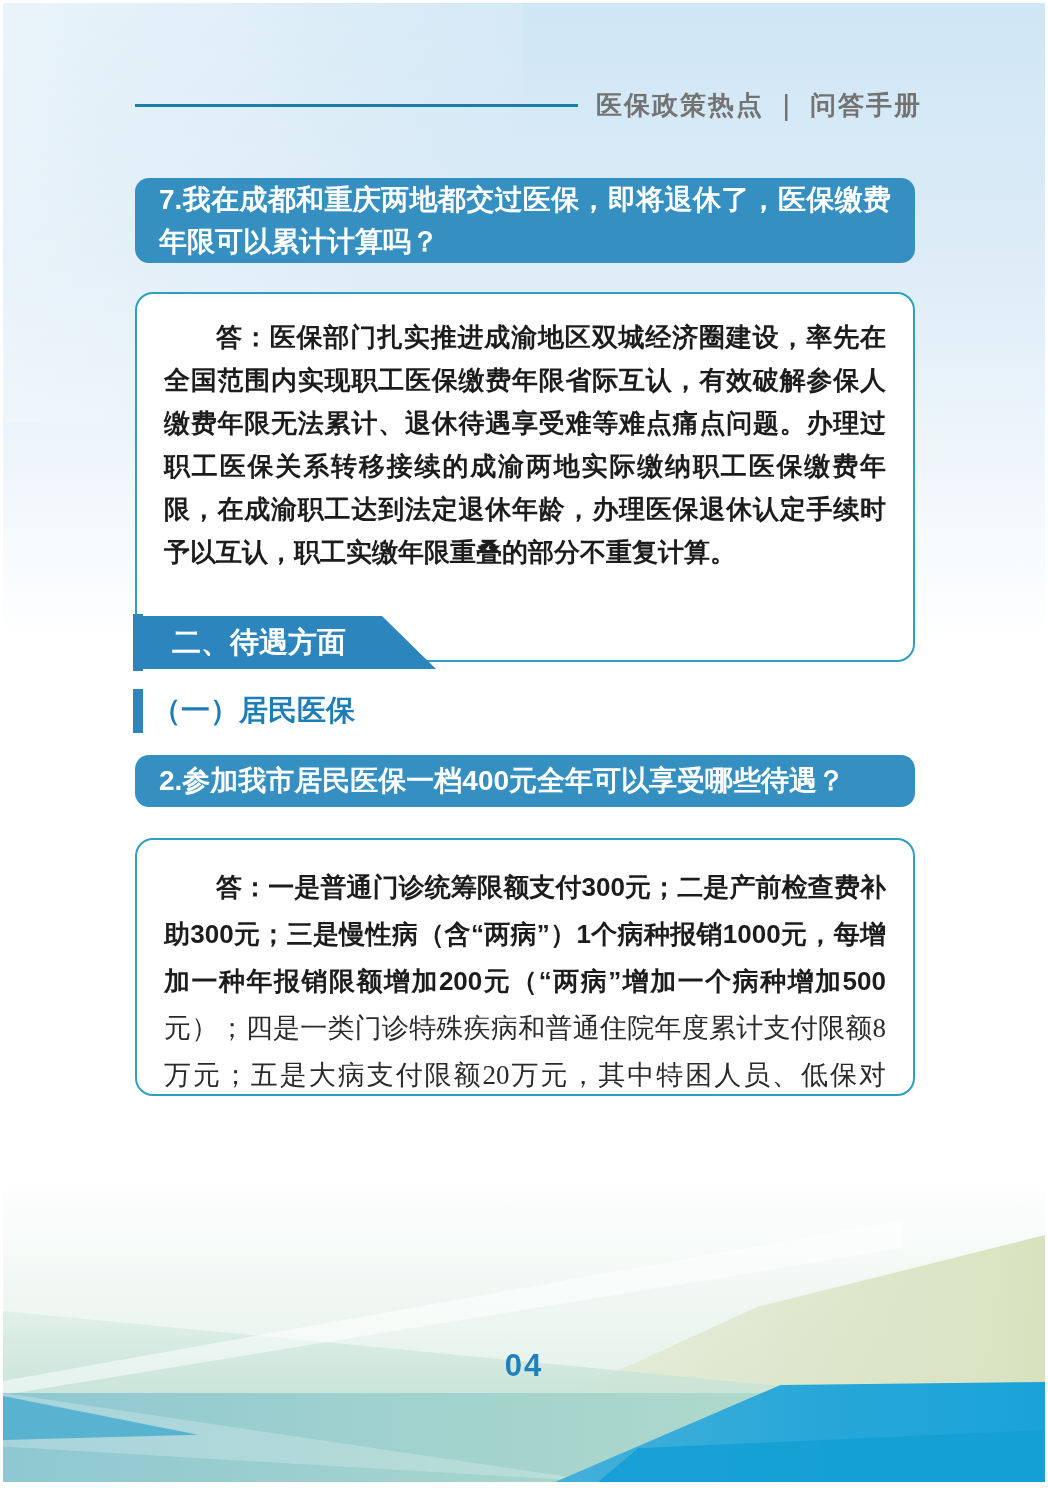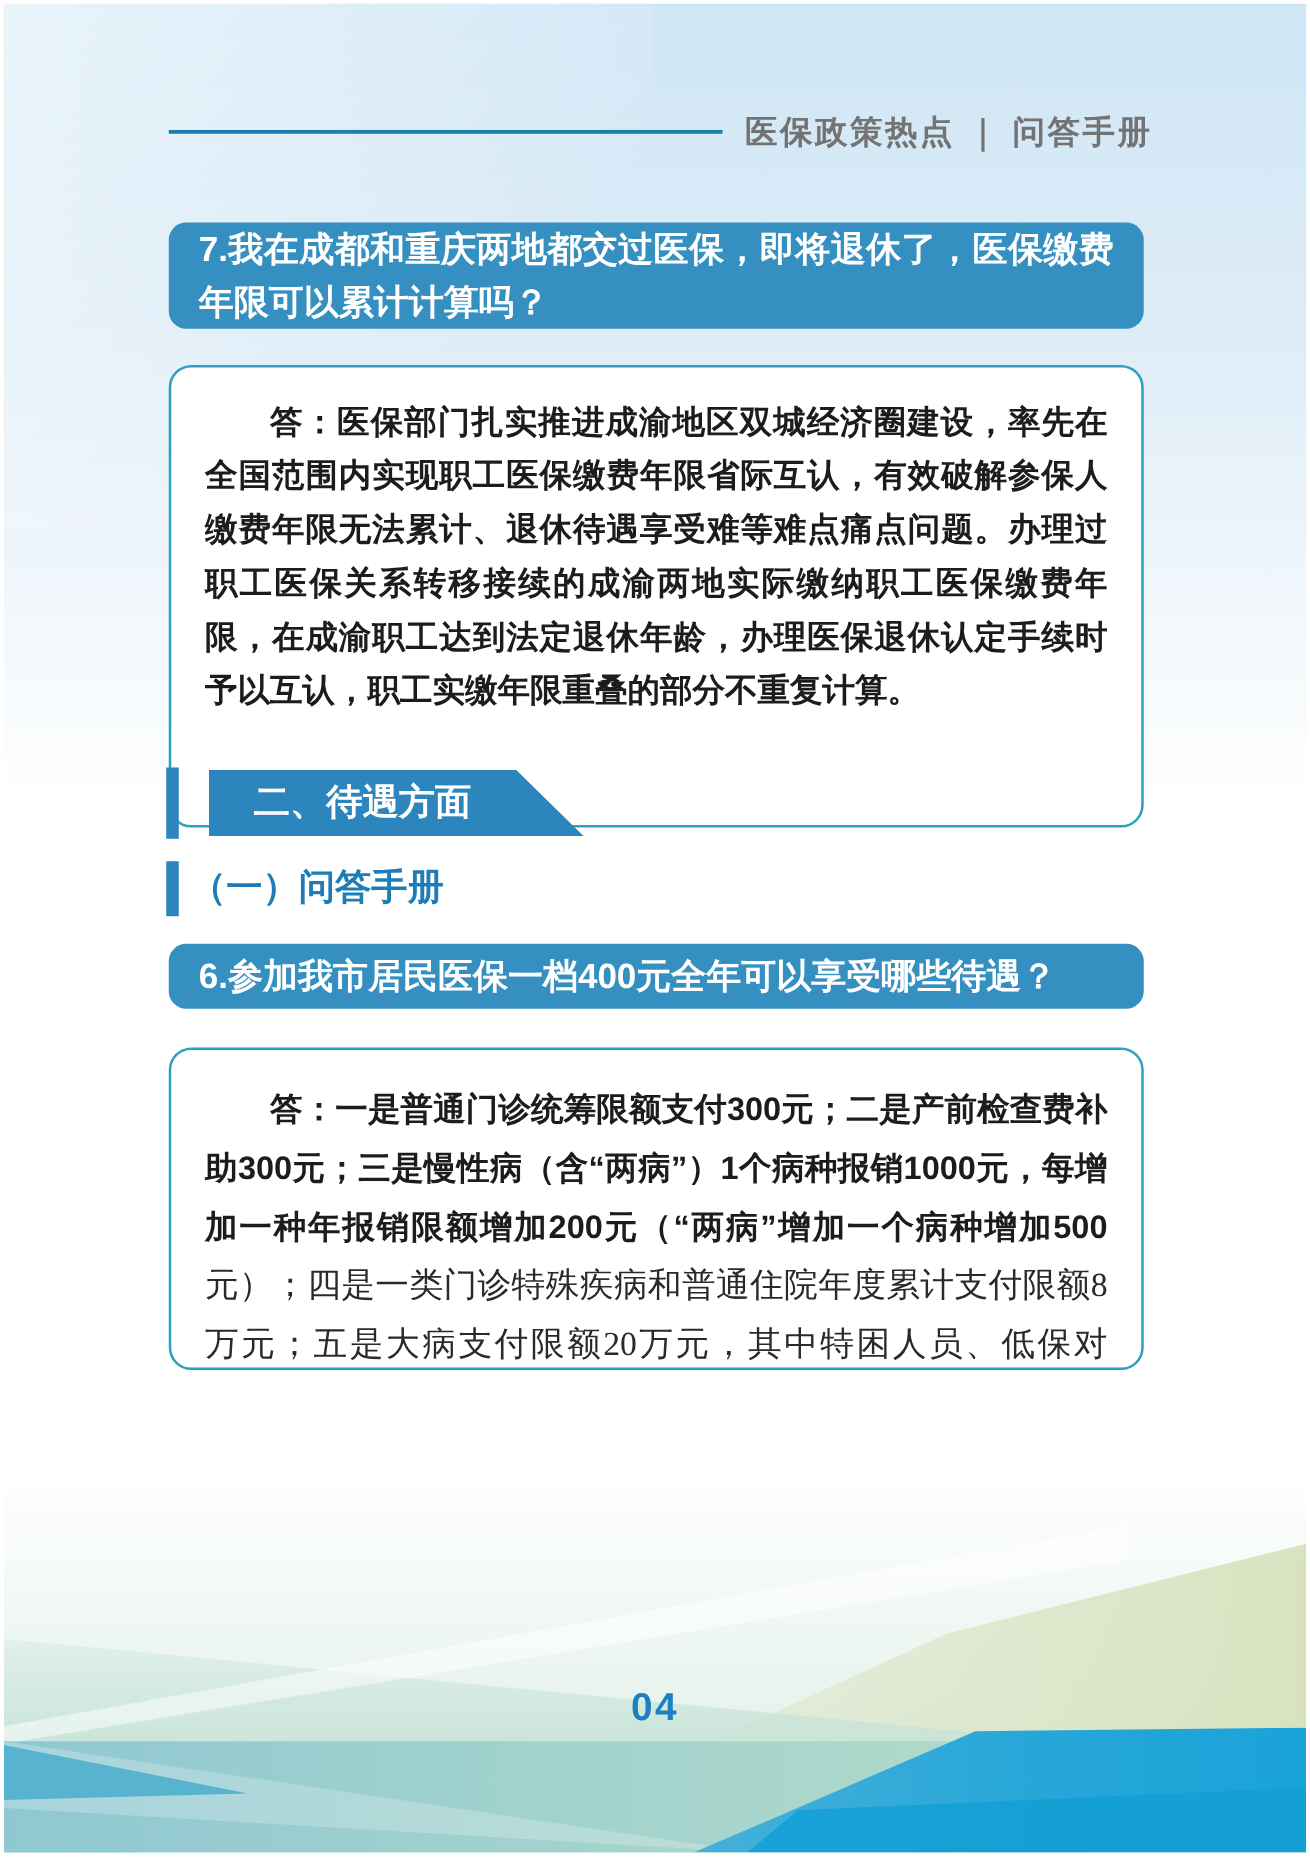--- a/index.html
+++ b/index.html
@@ -57,21 +57,21 @@
   .a-box.a4{top:292px;height:370px;padding:22px 27px;font-size:26px;line-height:43px;font-weight:bold;}
   .a-box.a1{top:838px;height:258px;padding:24px 27px;font-size:26px;line-height:47px;}
   .a-label{font-weight:bold;}
   .seg-bold{font-weight:bold;font-family:"Liberation Sans", sans-serif;}
   .seg-serif{font-weight:normal;font-family:"Liberation Serif", serif;font-size:27px;color:#2a2a2a;}
 
   
   .accent-bar{position:absolute;left:133px;width:10px;background:#2c86bd;z-index:2;}
   .bar-section{top:614px;height:57px;}
   .bar-subsection{top:689px;height:44px;}
-  .section-banner{position:absolute;left:167px;top:616px;width:300px;height:53px;background:#2c86bd;
+  .section-banner{position:absolute;left:136px;top:616px;width:300px;height:53px;background:#2c86bd;
          clip-path:polygon(0 0,246px 0,100% 100%,0 100%);color:#fff;font-weight:bold;
          font-size:29px;line-height:53px;padding-left:36px;box-sizing:border-box;z-index:2;}
   .subsection-title{position:absolute;left:152px;top:688px;height:44px;line-height:44px;
          color:#1e7db5;font-weight:bold;font-size:29px;z-index:2;}
 
   
   .page-number{position:absolute;left:0;right:0;top:1348px;text-align:center;color:#1e7fc1;
          font-size:31px;font-weight:bold;letter-spacing:2px;z-index:3;}
 </style>
 </head>
@@ -94,24 +94,24 @@
   <div class="a-box a4">
     <p><span class="a-label">答：</span><span>医保部门扎实推进成渝地区双城经济圈建设，率先在全国范围内实现职工医保缴费年限省际互认，有效破解参保人缴费年限无法累计、退休待遇享受难等难点痛点问题。办理过职工医保关系转移接续的成渝两地实际缴纳职工医保缴费年限，在成渝职工达到法定退休年龄，办理医保退休认定手续时予以互认，职工实缴年限重叠的部分不重复计算。</span></p>
   </div>
 
   <div class="accent-bar bar-section"></div>
   <div class="section-banner">
     <span>二、待遇方面</span>
   </div>
 
   <div class="accent-bar bar-subsection"></div>
-  <div class="subsection-title">（一）问答手册</div>
+  <div class="subsection-title">（一）居民医保</div>
 
   <div class="q-banner q1">
-    <span>6.参加我市居民医保一档400元全年可以享受哪些待遇？</span>
+    <span>2.参加我市居民医保一档400元全年可以享受哪些待遇？</span>
   </div>
 
   <div class="a-box a1">
     <p><span class="a-label seg-bold">答：</span><span class="seg-bold">一是普通门诊统筹限额支付300元；二是产前检查费补助300元；三是慢性病（含“两病”）1个病种报销1000元，每增加一种年报销限额增加200元（“两病”增加一个病种增加500</span><span class="seg-serif">元）；四是一类门诊特殊疾病和普通住院年度累计支付限额8万元；五是大病支付限额20万元，其中特困人员、低保对象、返贫致贫人口大病保险年度支付限额不设封顶线。</span></p>
   </div>
 
   <div class="page-number">04</div>
 
   <div class="deco">
     <div class="deco-wash"></div>

